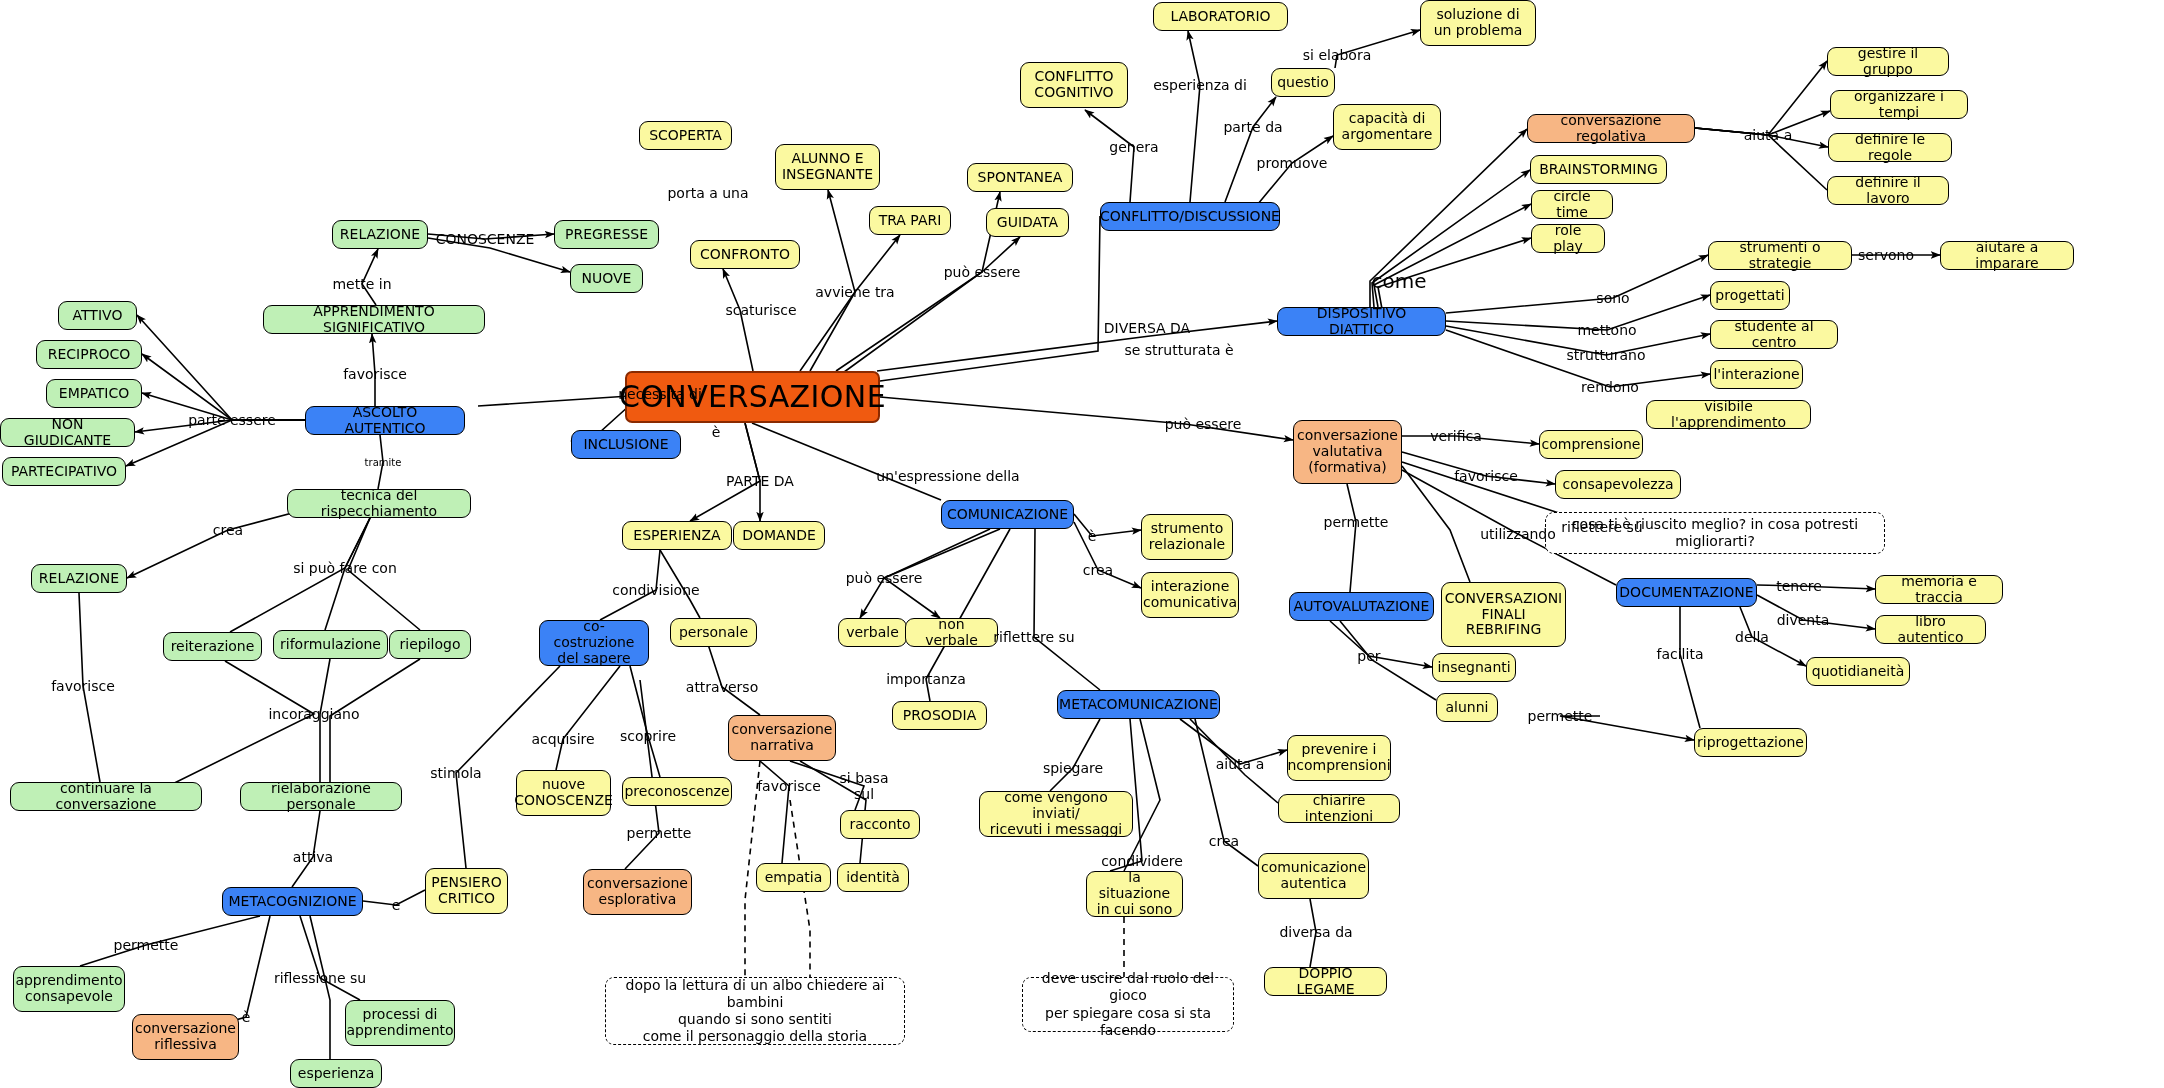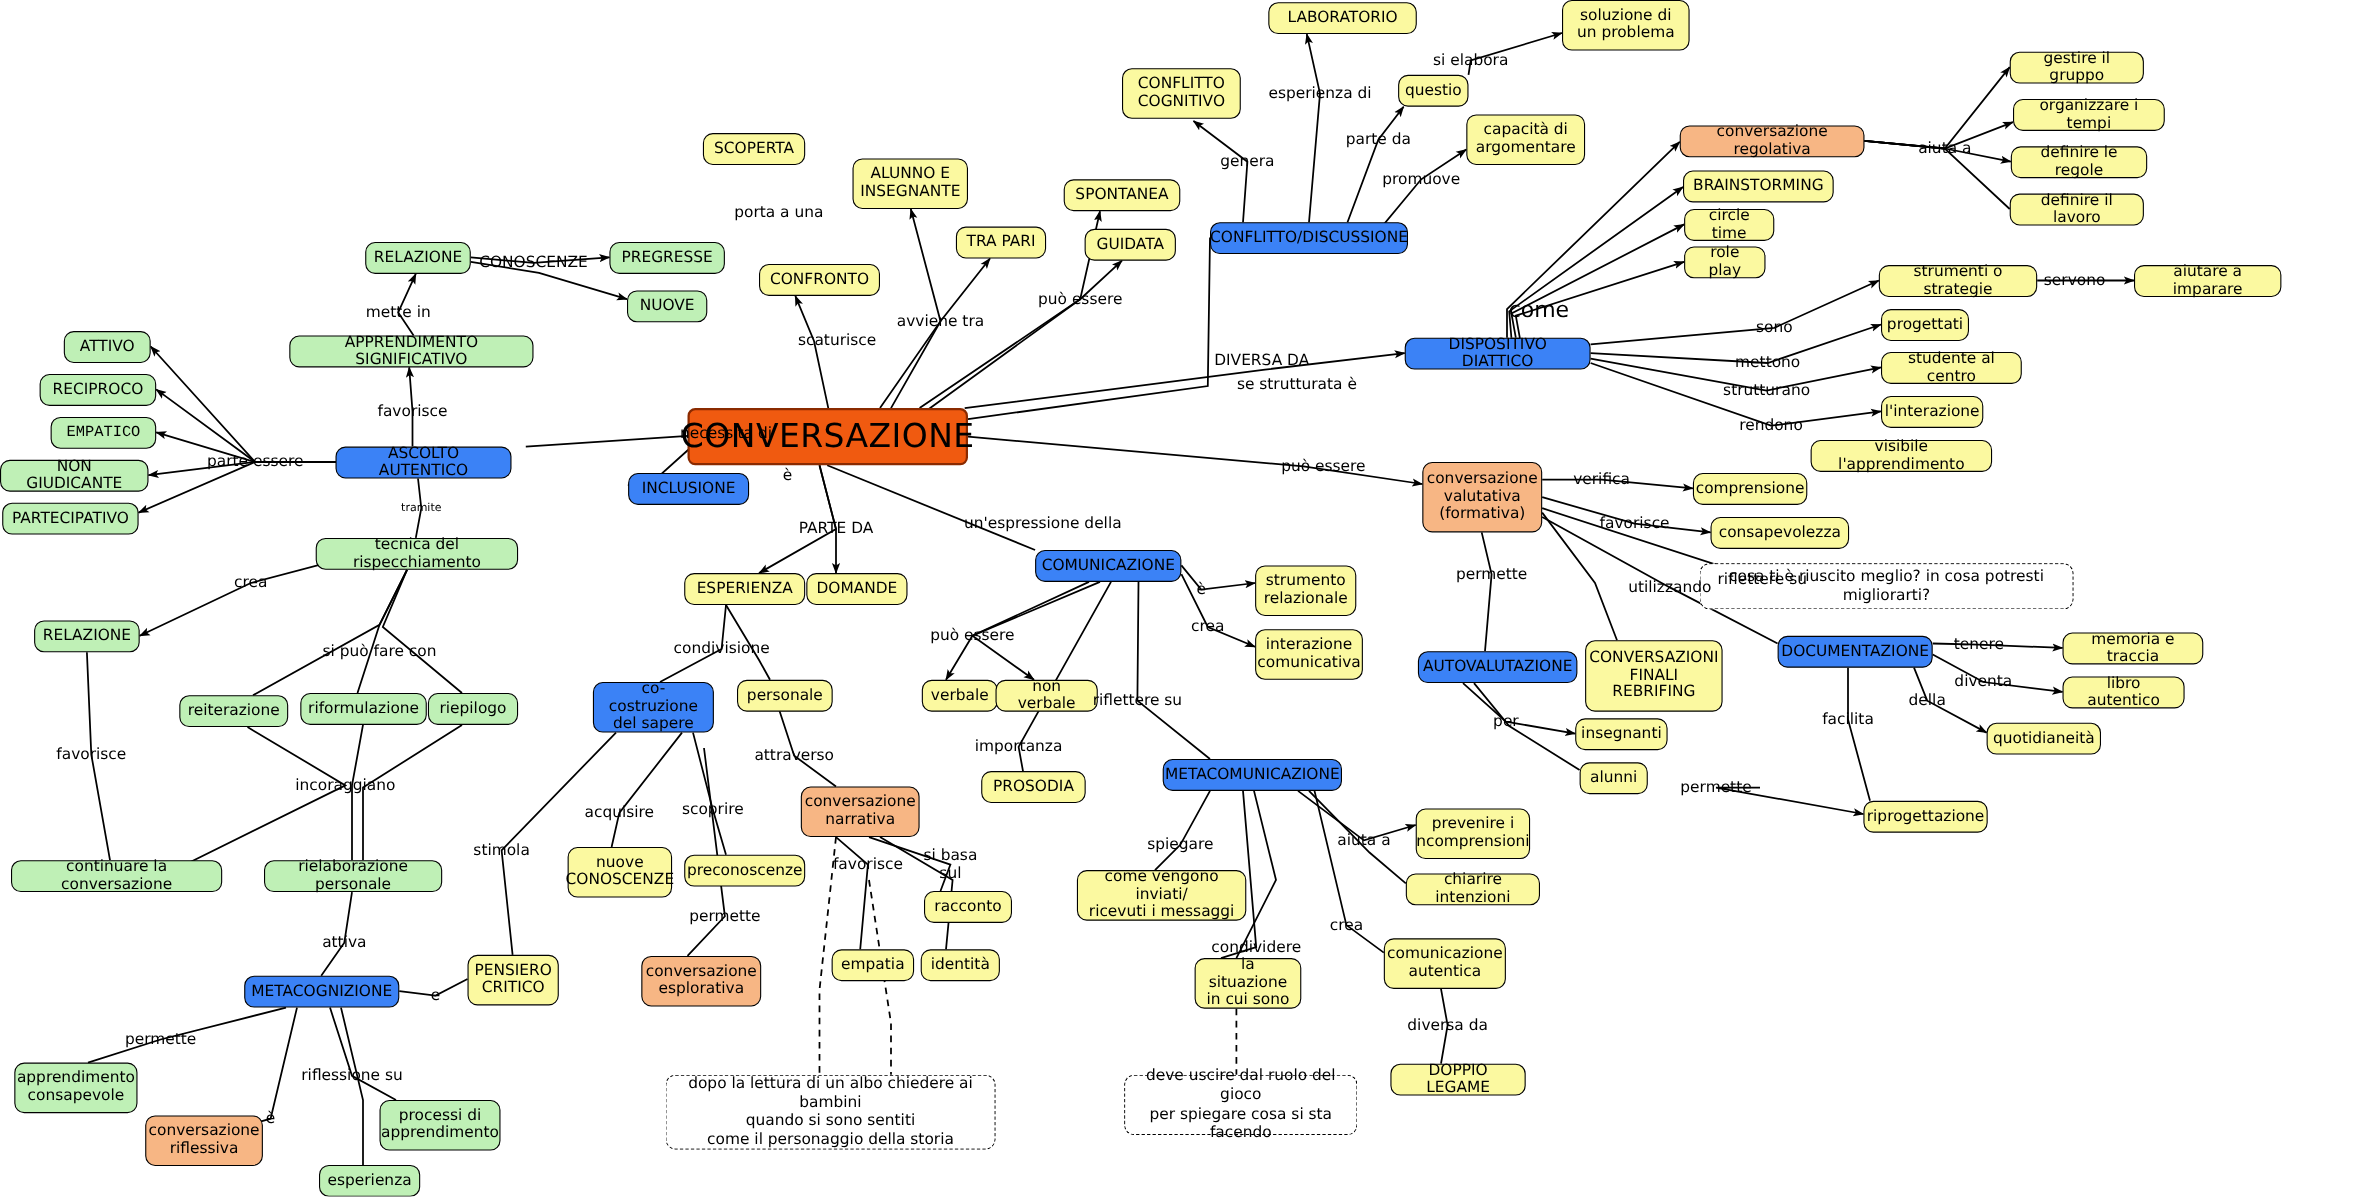--- a/index.html
+++ b/index.html
@@ -169,21 +169,21 @@
       <div class="node yellow" style="left: 869px; top: 206px; width: 82px; height: 29px; font-size: 14px;">TRA PARI</div>
       <div class="node yellow" style="left: 986px; top: 208px; width: 83px; height: 29px; font-size: 14px;">GUIDATA</div>
       <div class="node yellow" style="left: 690px; top: 240px; width: 110px; height: 29px; font-size: 14px;">CONFRONTO</div>
       <div class="node blue" style="left: 1100px; top: 202px; width: 180px; height: 29px; font-size: 14px;">CONFLITTO/DISCUSSIONE</div>
       <div class="node green" style="left: 332px; top: 220px; width: 96px; height: 29px; font-size: 14px;">RELAZIONE</div>
       <div class="node green" style="left: 554px; top: 220px; width: 105px; height: 29px; font-size: 14px;">PREGRESSE</div>
       <div class="node green" style="left: 570px; top: 264px; width: 73px; height: 29px; font-size: 14px;">NUOVE</div>
       <div class="node green" style="left: 263px; top: 305px; width: 222px; height: 29px; font-size: 14px;">APPRENDIMENTO SIGNIFICATIVO</div>
       <div class="node green" style="left: 58px; top: 301px; width: 79px; height: 29px; font-size: 14px;">ATTIVO</div>
       <div class="node green" style="left: 36px; top: 340px; width: 106px; height: 29px; font-size: 14px;">RECIPROCO</div>
-      <div class="node green" style="left: 46px; top: 379px; width: 96px; height: 29px; font-size: 14px; font-family: Liberation Mono, monospace;">EMPATICO</div>
+      <div class="node green" style="left: 46px; top: 379px; width: 96px; height: 29px; font-size: 14px;">EMPATICO</div>
       <div class="node green" style="left: 0px; top: 418px; width: 135px; height: 29px; font-size: 14px;">NON GIUDICANTE</div>
       <div class="node green" style="left: 2px; top: 457px; width: 124px; height: 29px; font-size: 14px;">PARTECIPATIVO</div>
       <div class="node blue" style="left: 305px; top: 406px; width: 160px; height: 29px; font-size: 14px;">ASCOLTO AUTENTICO</div>
       <div class="node blue" style="left: 1277px; top: 307px; width: 169px; height: 29px; font-size: 14px;">DISPOSITIVO DIATTICO</div>
       <div class="node yellow" style="left: 1708px; top: 241px; width: 144px; height: 29px; font-size: 14px;">strumenti o strategie</div>
       <div class="node yellow" style="left: 1940px; top: 241px; width: 134px; height: 29px; font-size: 14px;">aiutare a imparare</div>
       <div class="node yellow" style="left: 1710px; top: 281px; width: 80px; height: 29px; font-size: 14px;">progettati</div>
       <div class="node yellow" style="left: 1710px; top: 320px; width: 128px; height: 29px; font-size: 14px;">studente al centro</div>
       <div class="node yellow" style="left: 1710px; top: 360px; width: 93px; height: 29px; font-size: 14px;">l'interazione</div>
       <div class="node yellow" style="left: 1646px; top: 400px; width: 165px; height: 29px; font-size: 14px;">visibile l'apprendimento</div>
@@ -317,21 +317,21 @@
       <div class="lbl" style="left: 760px; top: 481px; font-size: 14px;">PARTE DA</div>
       <div class="lbl" style="left: 656px; top: 590px; font-size: 14px;">condivisione</div>
       <div class="lbl" style="left: 722px; top: 687px; font-size: 14px;">attraverso</div>
       <div class="lbl" style="left: 864px; top: 786px; font-size: 14px; white-space: pre-line; text-align: center;">si basa
 sul</div>
       <div class="lbl" style="left: 789px; top: 786px; font-size: 14px;">favorisce</div>
       <div class="lbl" style="left: 563px; top: 739px; font-size: 14px;">acquisire</div>
       <div class="lbl" style="left: 648px; top: 736px; font-size: 14px;">scoprire</div>
       <div class="lbl" style="left: 659px; top: 833px; font-size: 14px;">permette</div>
       <div class="lbl" style="left: 228px; top: 530px; font-size: 14px;">crea</div>
-      <div class="lbl" style="left: 345px; top: 568px; font-size: 14px; margin-top: 24px;">si può fare con</div>
+      <div class="lbl" style="left: 345px; top: 568px; font-size: 14px;">si può fare con</div>
       <div class="lbl" style="left: 83px; top: 686px; font-size: 14px;">favorisce</div>
       <div class="lbl" style="left: 314px; top: 714px; font-size: 14px;">incoraggiano</div>
       <div class="lbl" style="left: 313px; top: 857px; font-size: 14px;">attiva</div>
       <div class="lbl" style="left: 456px; top: 773px; font-size: 14px;">stimola</div>
       <div class="lbl" style="left: 396px; top: 905px; font-size: 14px;">e</div>
       <div class="lbl" style="left: 146px; top: 945px; font-size: 14px;">permette</div>
       <div class="lbl" style="left: 246px; top: 1017px; font-size: 14px;">è</div>
       <div class="lbl" style="left: 320px; top: 978px; font-size: 14px;">riflessione su</div>
     </div>
 

